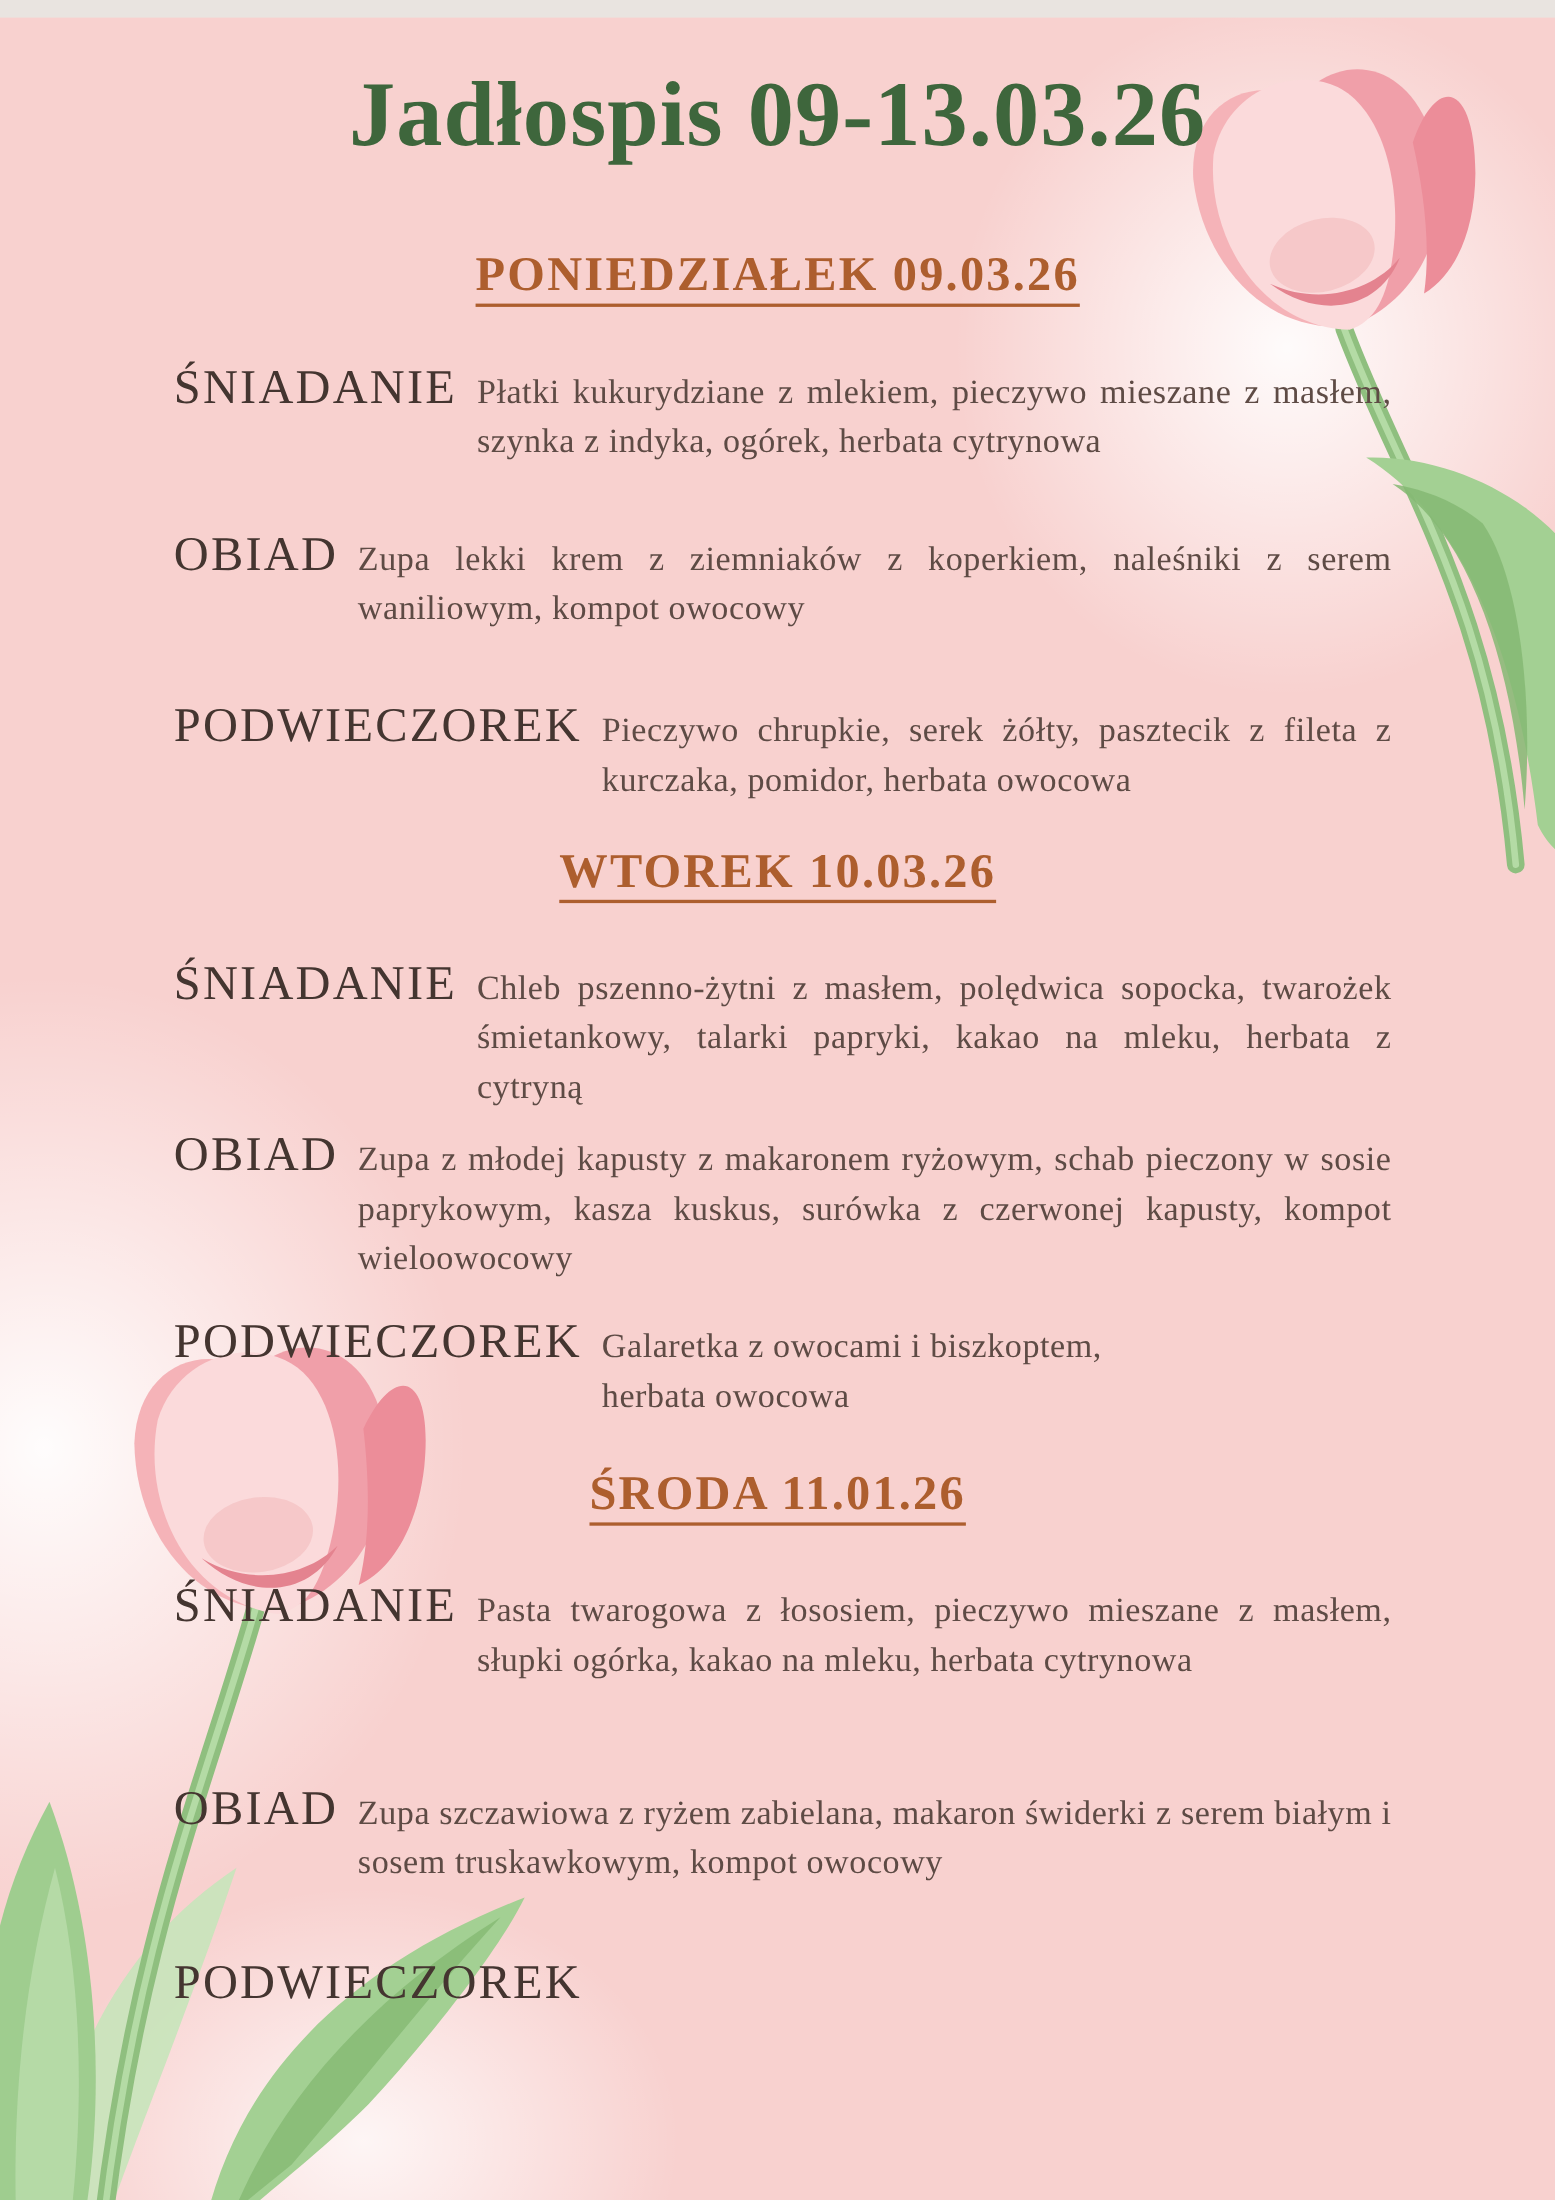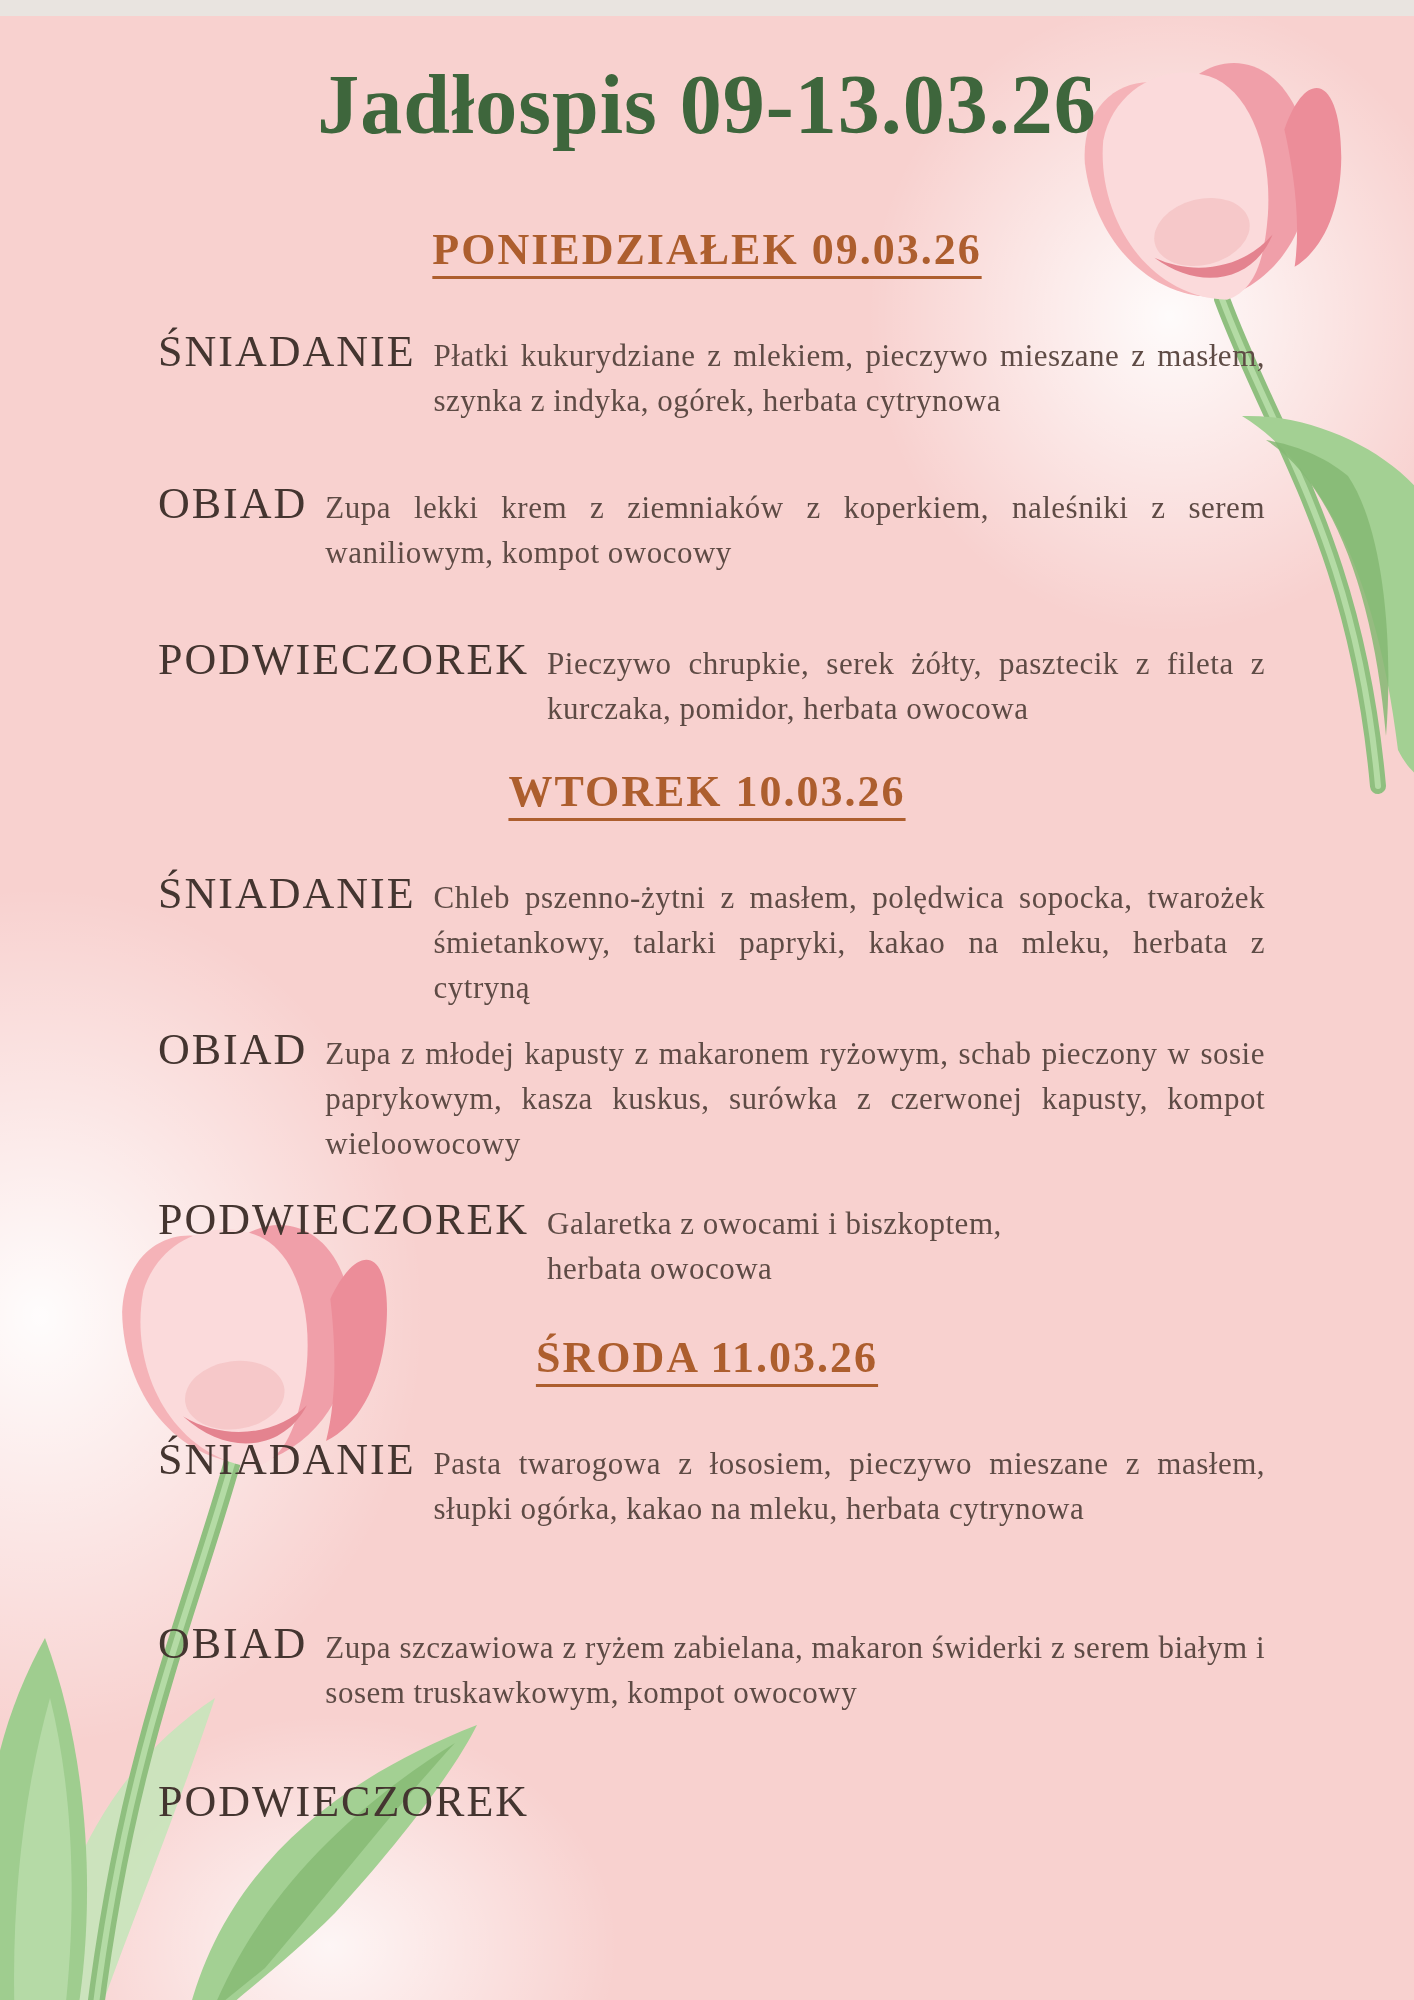--- a/index.html
+++ b/index.html
@@ -131,21 +131,21 @@
   <div class="meal d1-m1">
     <div class="meal-label">OBIAD</div>
     <div class="meal-desc">Zupa z młodej kapusty z makaronem ryżowym, schab pieczony w sosie paprykowym, kasza kuskus, surówka z czerwonej kapusty, kompot wieloowocowy</div>
   </div>
   <div class="meal d1-m2">
     <div class="meal-label">PODWIECZOREK</div>
     <div class="meal-desc stack">Galaretka z owocami i biszkoptem,
 herbata owocowa</div>
   </div>
 
-  <h2 class="day-header d2-h">ŚRODA 11.03.26</h2>
+  <h2 class="day-header d2-h">ŚRODA 11.01.26</h2>
   <div class="meal d2-m0">
     <div class="meal-label">ŚNIADANIE</div>
     <div class="meal-desc">Pasta twarogowa z łososiem, pieczywo mieszane z masłem, słupki ogórka, kakao na mleku, herbata cytrynowa</div>
   </div>
   <div class="meal d2-m1">
     <div class="meal-label">OBIAD</div>
     <div class="meal-desc">Zupa szczawiowa z ryżem zabielana, makaron świderki z serem białym i sosem truskawkowym, kompot owocowy</div>
   </div>
   <div class="meal d2-m2">
     <div class="meal-label">PODWIECZOREK</div>

